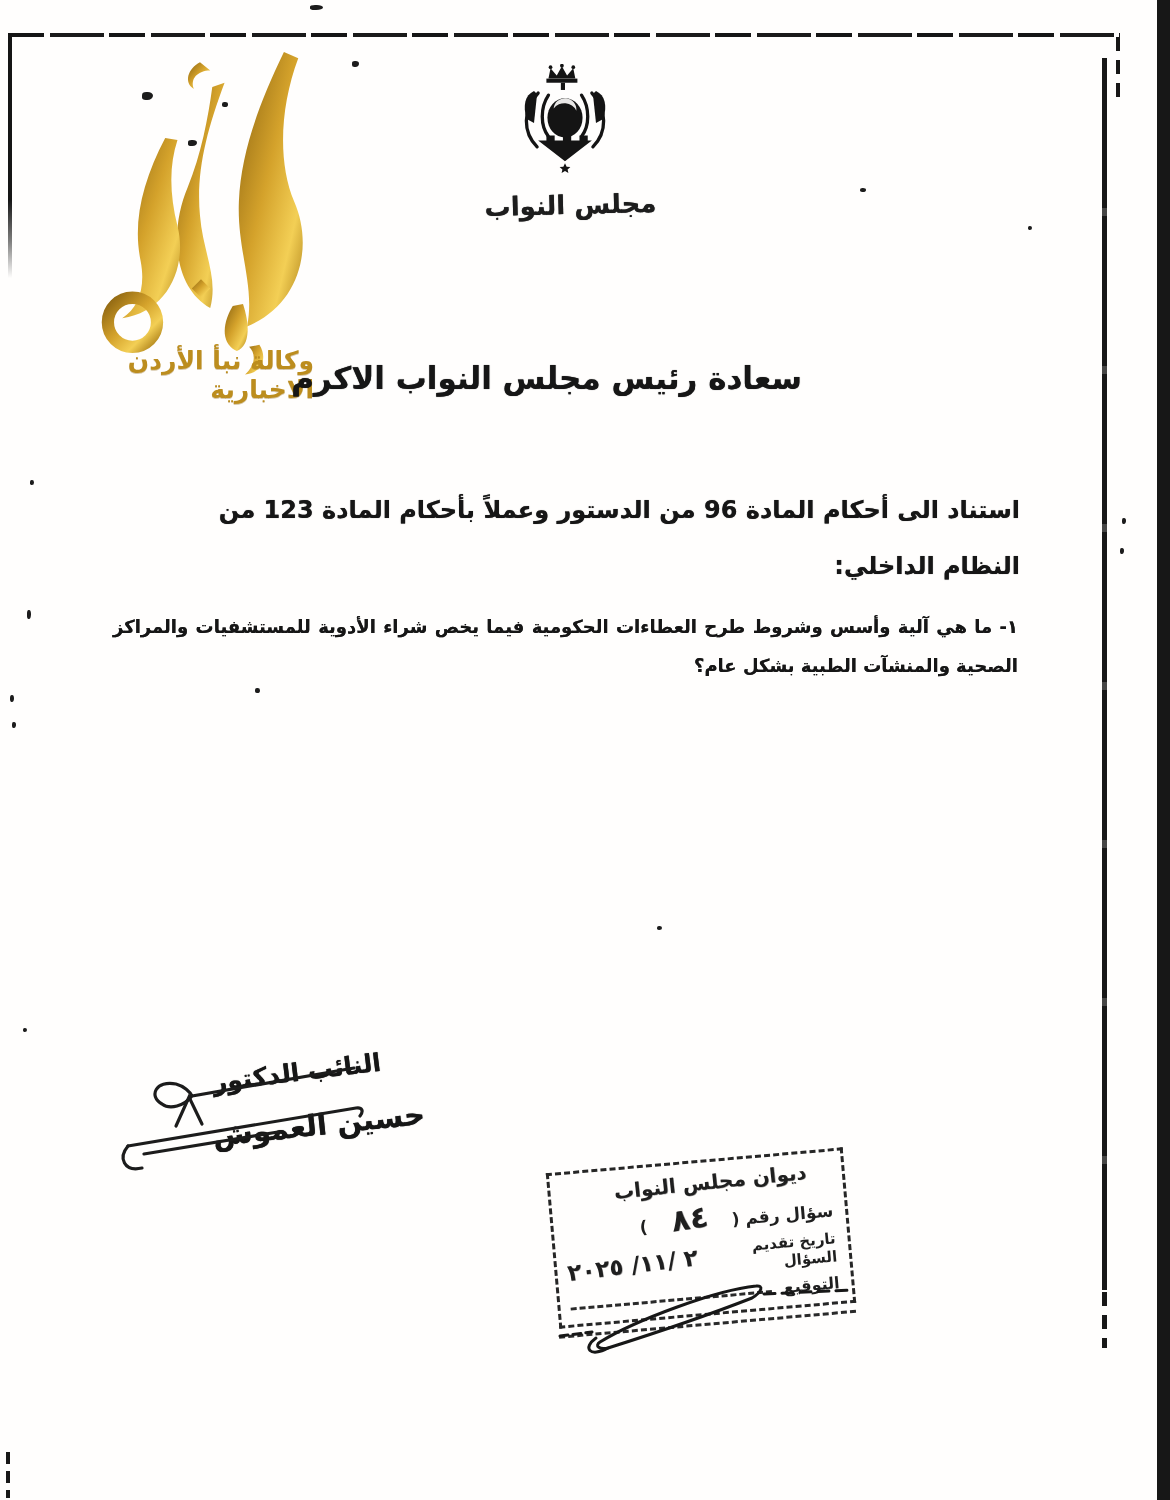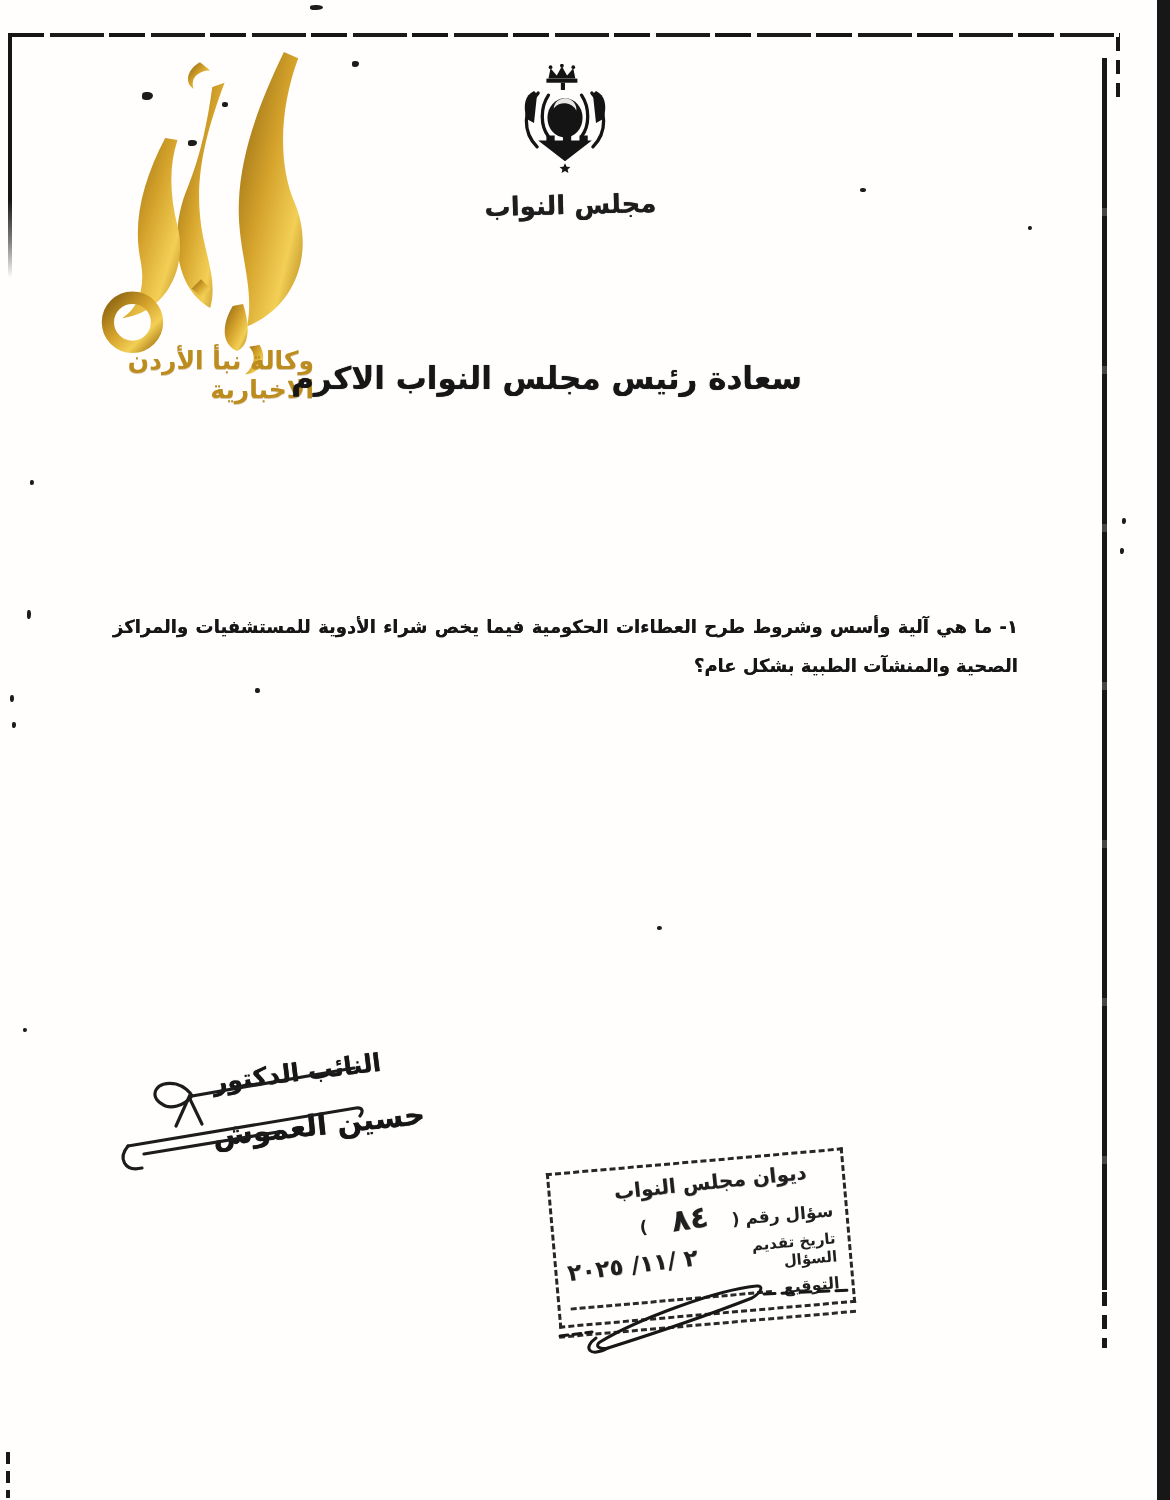--- a/index.html
+++ b/index.html
@@ -154,20 +154,21 @@
       <path d="M44,30 C36,42 36,60 44,70"></path>
       <path d="M76,30 C84,42 84,60 76,70"></path>
     </g>
     <path d="M49,43 A13,13 0 0 1 71,45 A10,10 0 0 0 49,43 Z" fill="#fffefd" opacity=".9"></path>
   </svg>
   <div class="parl-label">مجلس النواب</div>
 
   <div class="heading">سعادة رئيس مجلس النواب الاكرم</div>
 
   <div class="intro">
+    <div>استناد الى أحكام المادة 96 من الدستور وعملاً بأحكام المادة 123 من النظام الداخلي:</div>
   </div>
 
   <div class="questions">
     <p>١- ما هي آلية وأسس وشروط طرح العطاءات الحكومية فيما يخص شراء الأدوية للمستشفيات والمراكز الصحية والمنشآت الطبية بشكل عام؟</p>
   </div>
 
   <div class="sig-title">النائب الدكتور</div>
   <div class="sig-name">حسين العموش</div>
   <svg class="sig-flourish" viewBox="0 0 380 150">
     <g fill="none" stroke="#1c1c1c" stroke-width="3.2" stroke-linecap="round">

